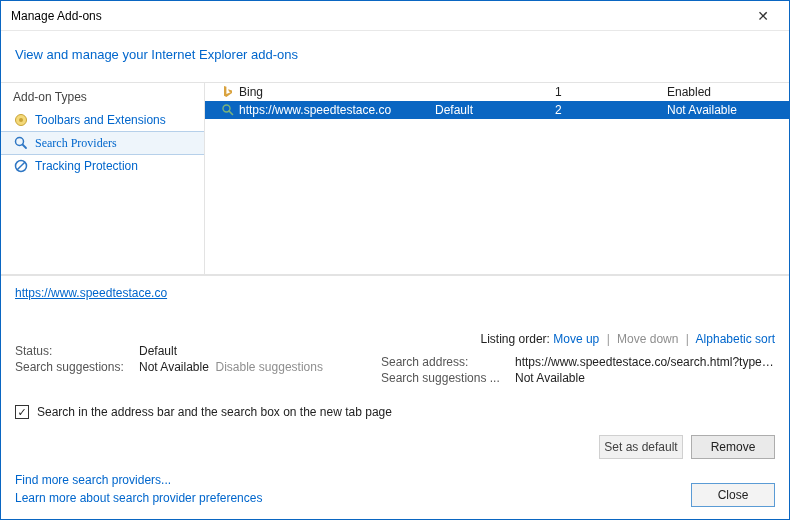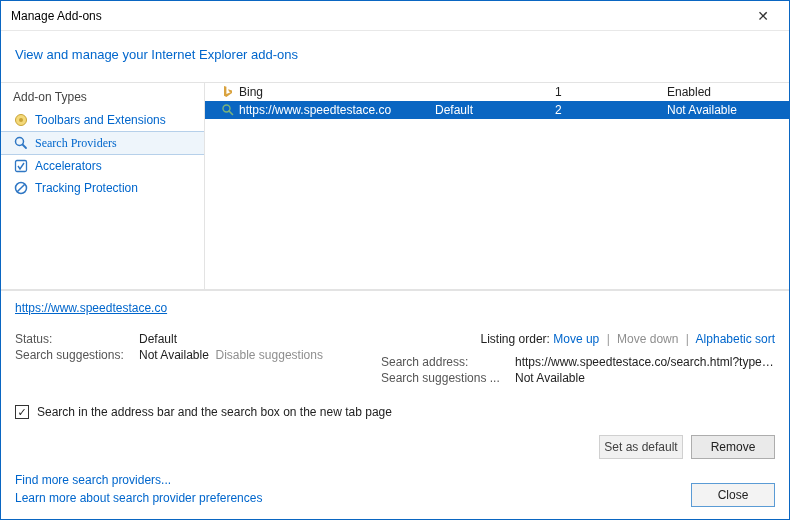--- a/index.html
+++ b/index.html
@@ -26,21 +26,21 @@
   .col-status { width: 120px; }
   .col-order { width: 112px; }
   .col-sugg  { flex: 1; }
   .table-row { height: 18px; padding-left: 2px; }
   .table-row .cell { padding: 0 8px; font-size: 12px; white-space: nowrap; overflow: hidden; text-overflow: ellipsis; }
   .table-row .col-name { display:flex; align-items:center; gap:4px; padding-left: 14px; }
   .table-row.selected { background: #0a66c2; color: #fff; }
   .table-row .tiny-icon { width:14px; height:14px; display:inline-block; flex-shrink:0; }
   .lower { border-top: 1px solid #e3e3e3; padding: 10px 14px 8px; }
   .sel-link { color: #0066cc; font-size: 12px; padding-bottom: 6px; display:block; }
-  .details { display:flex; gap:30px; margin-top: 11px; }
+  .details { display:flex; gap:30px; margin-top: 26px; align-items: center; }
   .detail-col { flex:1; }
   .dl { display:flex; margin-bottom:2px; font-size:12px; }
   .dt { width: 124px; color:#555; }
   .dd { color:#222; }
   .muted { color:#8f8f8f; }
   .link { color:#0066cc; text-decoration:none; cursor:pointer; }
   .sep { color:#999; padding:0 4px; }
   .right-align { text-align:right; }
   .listing-line { font-size:12px; margin-bottom:9px; }
   .checkbox-row { display:flex; align-items:center; gap:8px; margin-top: 18px; }
@@ -85,29 +85,20 @@
       <div class="nav-item selected">
         <span class="icon">
           <svg viewBox="0 0 16 16" width="16" height="16">
               <circle cx="6.5" cy="6.5" r="4" fill="none" stroke="#2f77c4" stroke-width="1.5"></circle>
               <line x1="9.5" y1="9.5" x2="13" y2="13" stroke="#2f77c4" stroke-width="1.8" stroke-linecap="round"></line>
             </svg>
         </span>
         <span>Search Providers</span>
       </div>
 
-      <div class="nav-item">
-        <span class="icon">
-          <svg viewBox="0 0 16 16" width="16" height="16">
-              <rect x="2.5" y="2.5" width="11" height="11" rx="1.5" fill="none" stroke="#2f77c4" stroke-width="1.3"></rect>
-              <path d="M5 8l2 3 4-6" fill="none" stroke="#2f77c4" stroke-width="1.4"></path>
-            </svg>
-        </span>
-        <span>Accelerators</span>
-      </div>
 
       <div class="nav-item">
         <span class="icon">
           <svg viewBox="0 0 16 16" width="16" height="16">
               <circle cx="8" cy="8" r="5.5" fill="none" stroke="#2f77c4" stroke-width="1.5"></circle>
               <line x1="4.2" y1="11.8" x2="11.8" y2="4.2" stroke="#2f77c4" stroke-width="1.5"></line>
             </svg>
         </span>
         <span>Tracking Protection</span>
       </div>

